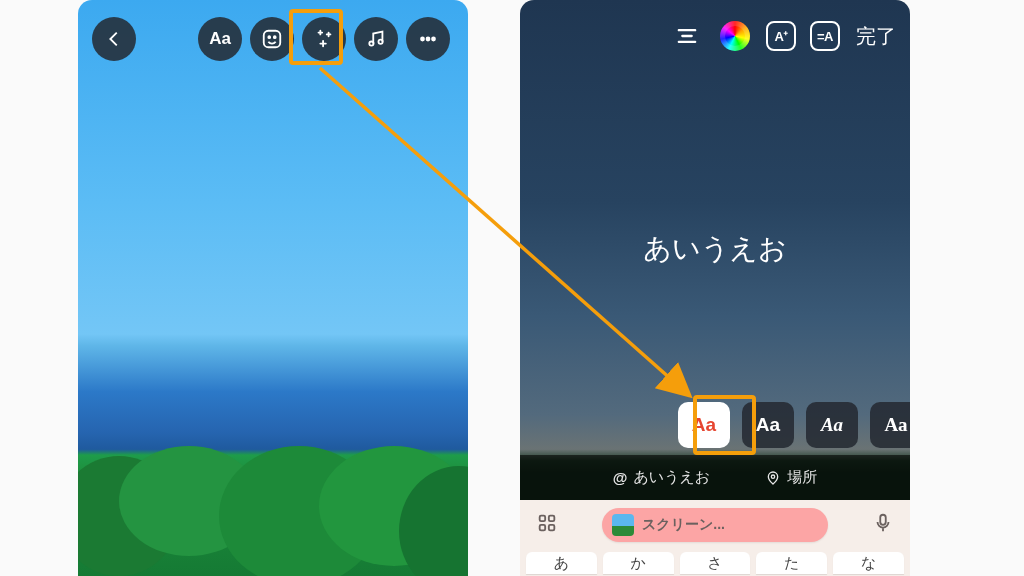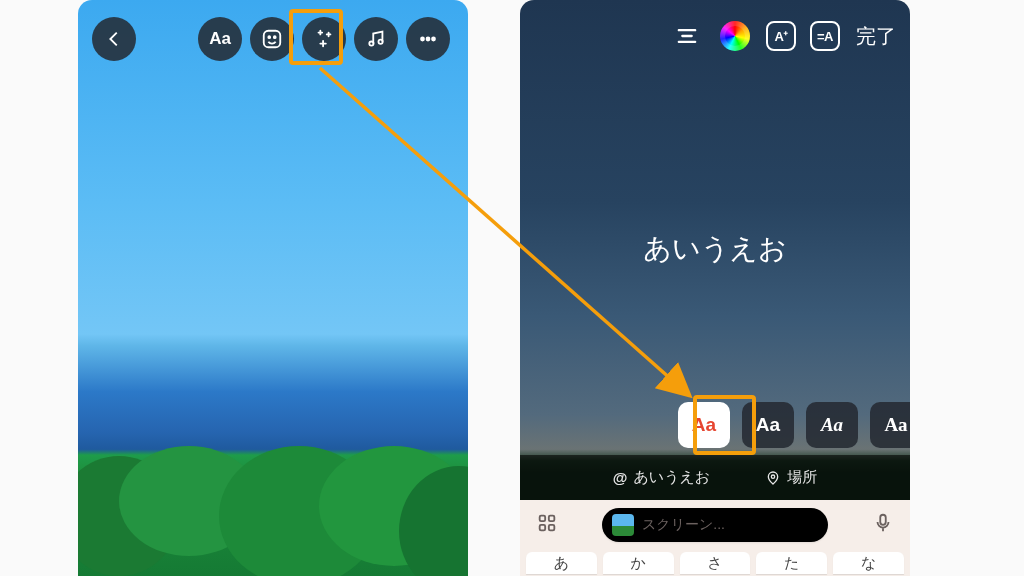--- a/index.html
+++ b/index.html
@@ -48,21 +48,21 @@
   .font-chip { width:52px; height:46px; border-radius:10px; background:rgba(35,40,48,.85); display:flex; align-items:center; justify-content:center; font-size:19px; color:#fff; font-weight:600; flex:none; }
   .font-chip.selected { background:#fff; color:#e64530; }
   .font-chip.script { font-family: cursive; font-style:italic; }
 
   .tag-opt { color:#e6e6e6; font-size:15px; display:flex; align-items:center; gap:6px; }
   .tag-opt svg { width:16px; height:16px; stroke:#e6e6e6; fill:none; stroke-width:2; }
 
   
   .suggest-bar { position:absolute; left:0; right:0; top:0; height:50px; display:flex; align-items:center; padding:0 16px; gap:14px; }
   .grid-icon svg { width:22px; height:22px; stroke:#6b615f; fill:none; stroke-width:2; }
-  .sugg-pill { flex:1; margin:0 30px; height:34px; background:#000000; border-radius:17px; display:flex; align-items:center; padding:0 10px; gap:8px; color:#6b615f; font-size:14px; box-shadow:0 1px 2px rgba(0,0,0,.08); }
+  .sugg-pill { flex:1; margin:0 30px; height:34px; background:#fca5a5; border-radius:17px; display:flex; align-items:center; padding:0 10px; gap:8px; color:#6b615f; font-size:14px; box-shadow:0 1px 2px rgba(0,0,0,.08);font-weight:bold; }
   .sugg-thumb { width:22px; height:22px; border-radius:4px; background:linear-gradient(#5bb7ee 55%,#2c8a38 56%); flex:none; }
   .mic-icon svg { width:22px; height:22px; stroke:#6b615f; fill:none; stroke-width:2; }
   .key-row { position:absolute; left:0; right:0; top:52px; height:22px; display:flex; padding:0 6px; gap:6px; }
   .key { flex:1; background:#fff; border-radius:6px 6px 0 0; box-shadow:0 1px 1px rgba(0,0,0,.1); display:flex; align-items:flex-end; justify-content:center; font-size:15px; color:#444; padding-bottom:1px; }
 
   
   .hl { position:absolute; border:4px solid #f59e0b; border-radius:4px; pointer-events:none; }
   .hl1 { left:289px; top:9px; width:54px; height:56px; }
   .hl2 { left:693px; top:395px; width:63px; height:60px; }
 

